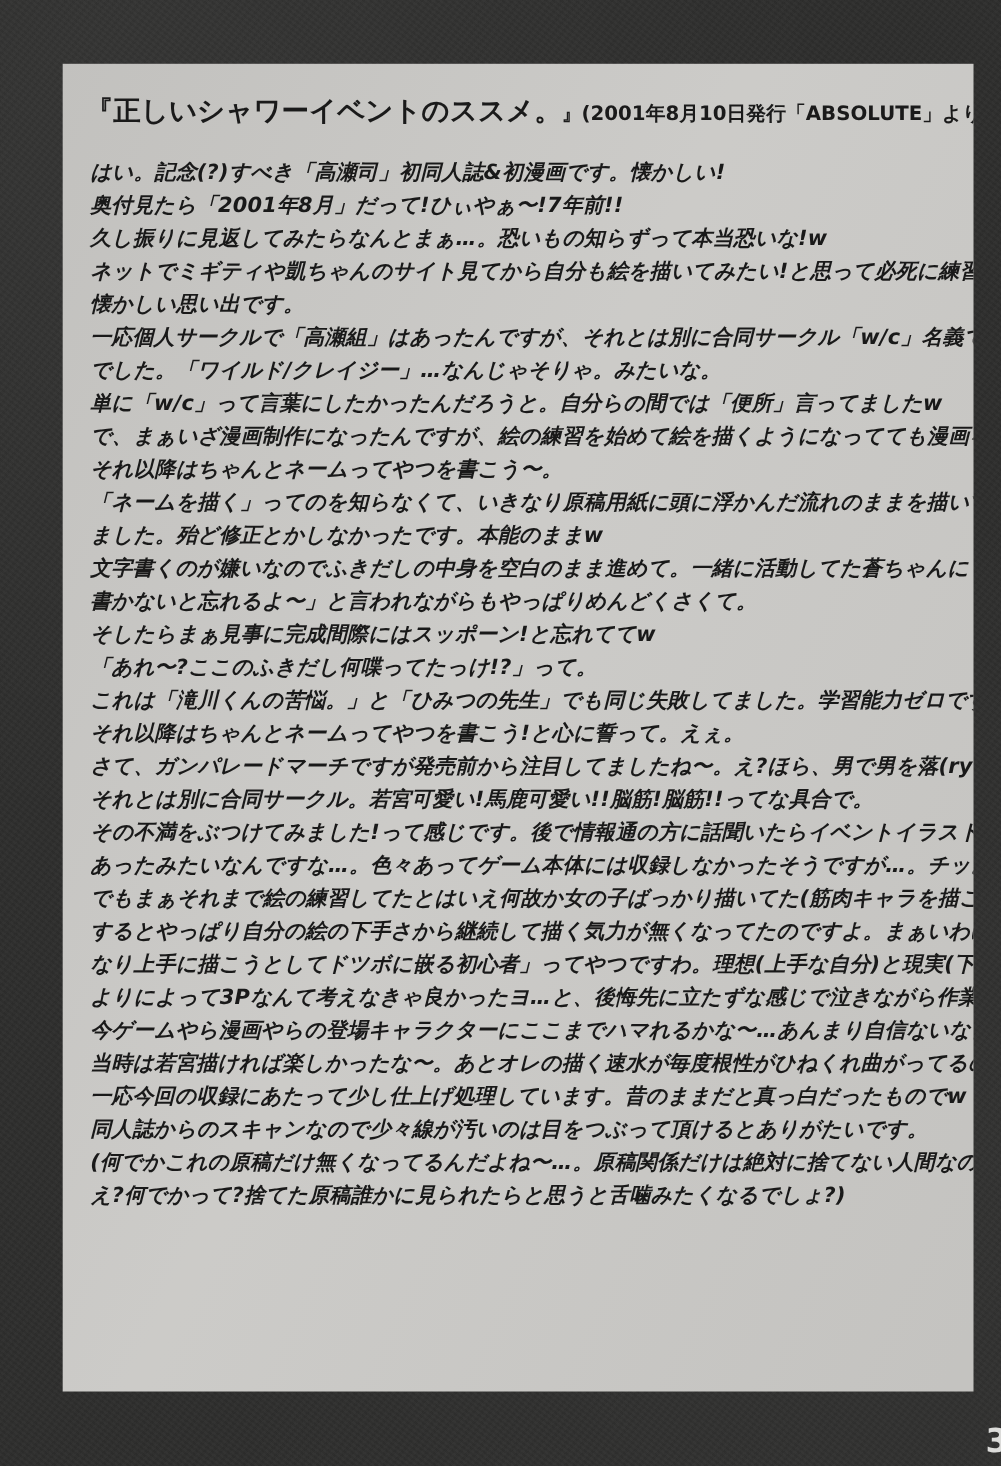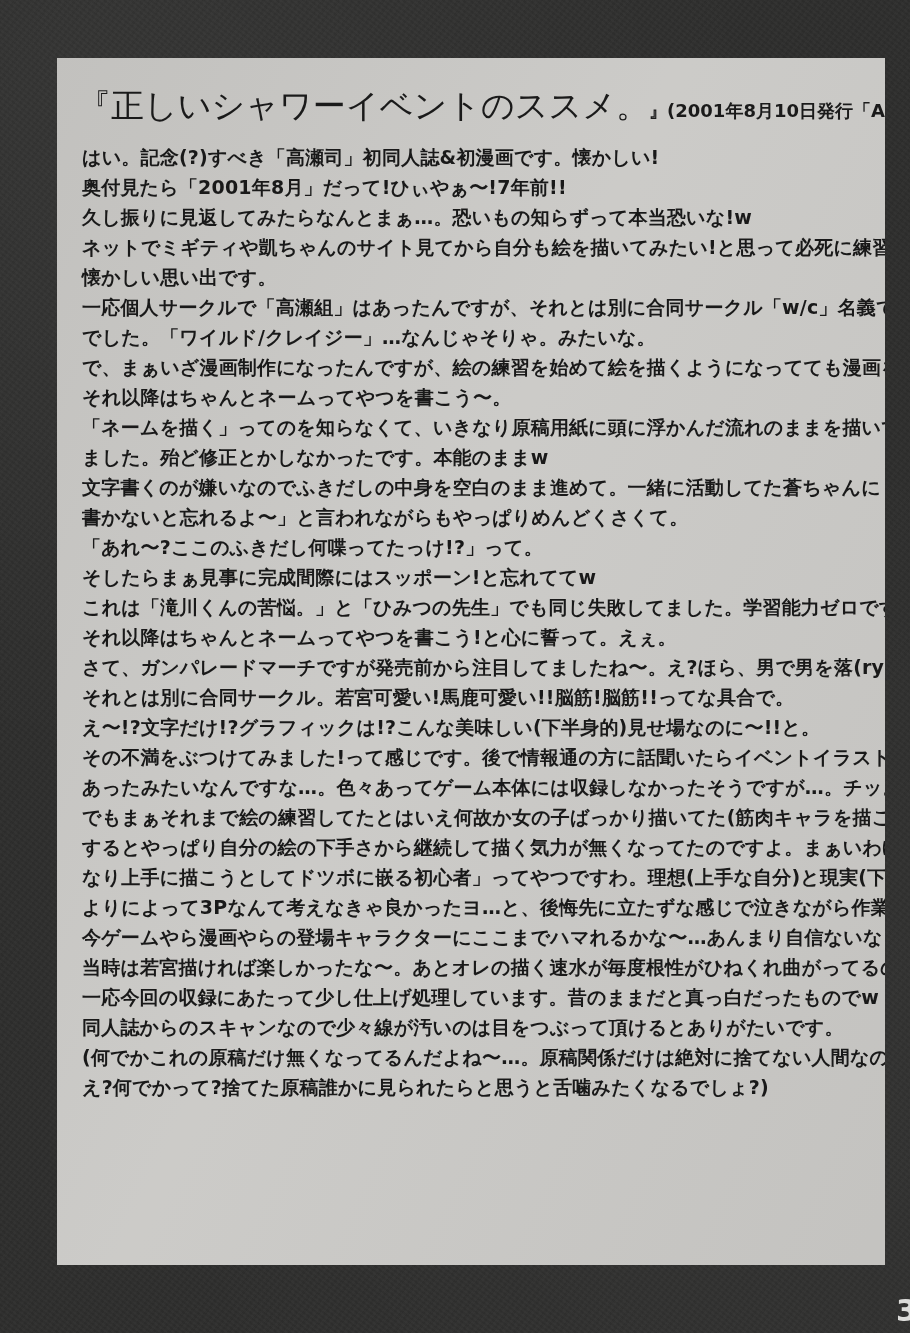--- a/index.html
+++ b/index.html
@@ -32,36 +32,37 @@
     overflow: hidden;
   }
   .title-row {
     position: absolute;
     left: 21px; top: 26px;
     width: 790px;
     white-space: nowrap;
     color: #1b1b1b;
   }
   .title-main {
-    font-size: 33px;
-    font-weight: 400;
+    font-size: 25px;
+    font-weight: 700;
     letter-spacing: 0px;
     color: #1a1a1a;
     text-align: center;
   }
   .title-sub {
     font-size: 18px;
     font-weight: 700;
     color: #1a1a1a;
   }
   .body-text {
     position: absolute;
     left: 25px; top: 84px;
     width: 790px;
     color: #191919;
+    font-style: italic;
   }
   .bl {
     font-size: 19px;
     font-weight: 600;
     line-height: 30px;
     height: 30px;
     white-space: nowrap;
     letter-spacing: 0.2px;
   }
   .page-num {
@@ -86,33 +87,33 @@
   </div>
 
   <div class="body-text">
     <div class="bl">はい。記念(?)すべき「高瀬司」初同人誌&amp;初漫画です。懐かしい!</div>
     <div class="bl">奥付見たら「2001年8月」だって!ひぃやぁ〜!7年前!!</div>
     <div class="bl">久し振りに見返してみたらなんとまぁ…。恐いもの知らずって本当恐いな!w</div>
     <div class="bl">ネットでミギティや凱ちゃんのサイト見てから自分も絵を描いてみたい!と思って必死に練習して…</div>
     <div class="bl">懐かしい思い出です。</div>
     <div class="bl">一応個人サークルで「高瀬組」はあったんですが、それとは別に合同サークル「w/c」名義での発行</div>
     <div class="bl">でした。「ワイルド/クレイジー」…なんじゃそりゃ。みたいな。</div>
+    <div class="bl">単に「w/c」って言葉にしたかったんだろうと。自分らの間では「便所」言ってましたw</div>
     <div class="bl">で、まぁいざ漫画制作になったんですが、絵の練習を始めて絵を描くようになってても漫画を描いた</div>
     <div class="bl">それ以降はちゃんとネームってやつを書こう〜。</div>
     <div class="bl">「ネームを描く」ってのを知らなくて、いきなり原稿用紙に頭に浮かんだ流れのままを描いていって</div>
     <div class="bl">ました。殆ど修正とかしなかったです。本能のままw</div>
     <div class="bl">文字書くのが嫌いなのでふきだしの中身を空白のまま進めて。一緒に活動してた蒼ちゃんに「ちゃんと</div>
     <div class="bl">書かないと忘れるよ〜」と言われながらもやっぱりめんどくさくて。</div>
+    <div class="bl">そしたらまぁ見事に完成間際にはスッポーン!と忘れててw</div>
     <div class="bl">「あれ〜?ここのふきだし何喋ってたっけ!?」って。</div>
-    <div class="bl">そしたらまぁ見事に完成間際にはスッポーン!と忘れててw</div>
     <div class="bl">これは「滝川くんの苦悩。」と「ひみつの先生」でも同じ失敗してました。学習能力ゼロです。</div>
     <div class="bl">それ以降はちゃんとネームってやつを書こう!と心に誓って。えぇ。</div>
     <div class="bl">さて、ガンパレードマーチですが発売前から注目してましたね〜。え?ほら、男で男を落(ry</div>
     <div class="bl">それとは別に合同サークル。若宮可愛い!馬鹿可愛い!!脳筋!脳筋!!ってな具合で。</div>
-    <div class="bl">え〜!?文字だけ!?グラフィックは!?こんな美味しい(下半身的)見せ場なのに〜!!と。</div>
     <div class="bl">その不満をぶつけてみました!って感じです。後で情報通の方に話聞いたらイベントイラスト実は</div>
     <div class="bl">あったみたいなんですな…。色々あってゲーム本体には収録しなかったそうですが…。チッ。</div>
     <div class="bl">でもまぁそれまで絵の練習してたとはいえ何故か女の子ばっかり描いてた(筋肉キャラを描こうと</div>
     <div class="bl">するとやっぱり自分の絵の下手さから継続して描く気力が無くなってたのですよ。まぁいわゆる「いき</div>
     <div class="bl">なり上手に描こうとしてドツボに嵌る初心者」ってやつですわ。理想(上手な自分)と現実(下手糞な</div>
     <div class="bl">よりによって3Pなんて考えなきゃ良かったヨ…と、後悔先に立たずな感じで泣きながら作業してました。</div>
     <div class="bl">今ゲームやら漫画やらの登場キャラクターにここまでハマれるかな〜…あんまり自信ないなぁ(苦笑)</div>
     <div class="bl">当時は若宮描ければ楽しかったな〜。あとオレの描く速水が毎度根性がひねくれ曲がってるのは多分</div>
     <div class="bl">一応今回の収録にあたって少し仕上げ処理しています。昔のままだと真っ白だったものでw</div>
     <div class="bl">同人誌からのスキャンなので少々線が汚いのは目をつぶって頂けるとありがたいです。</div>

